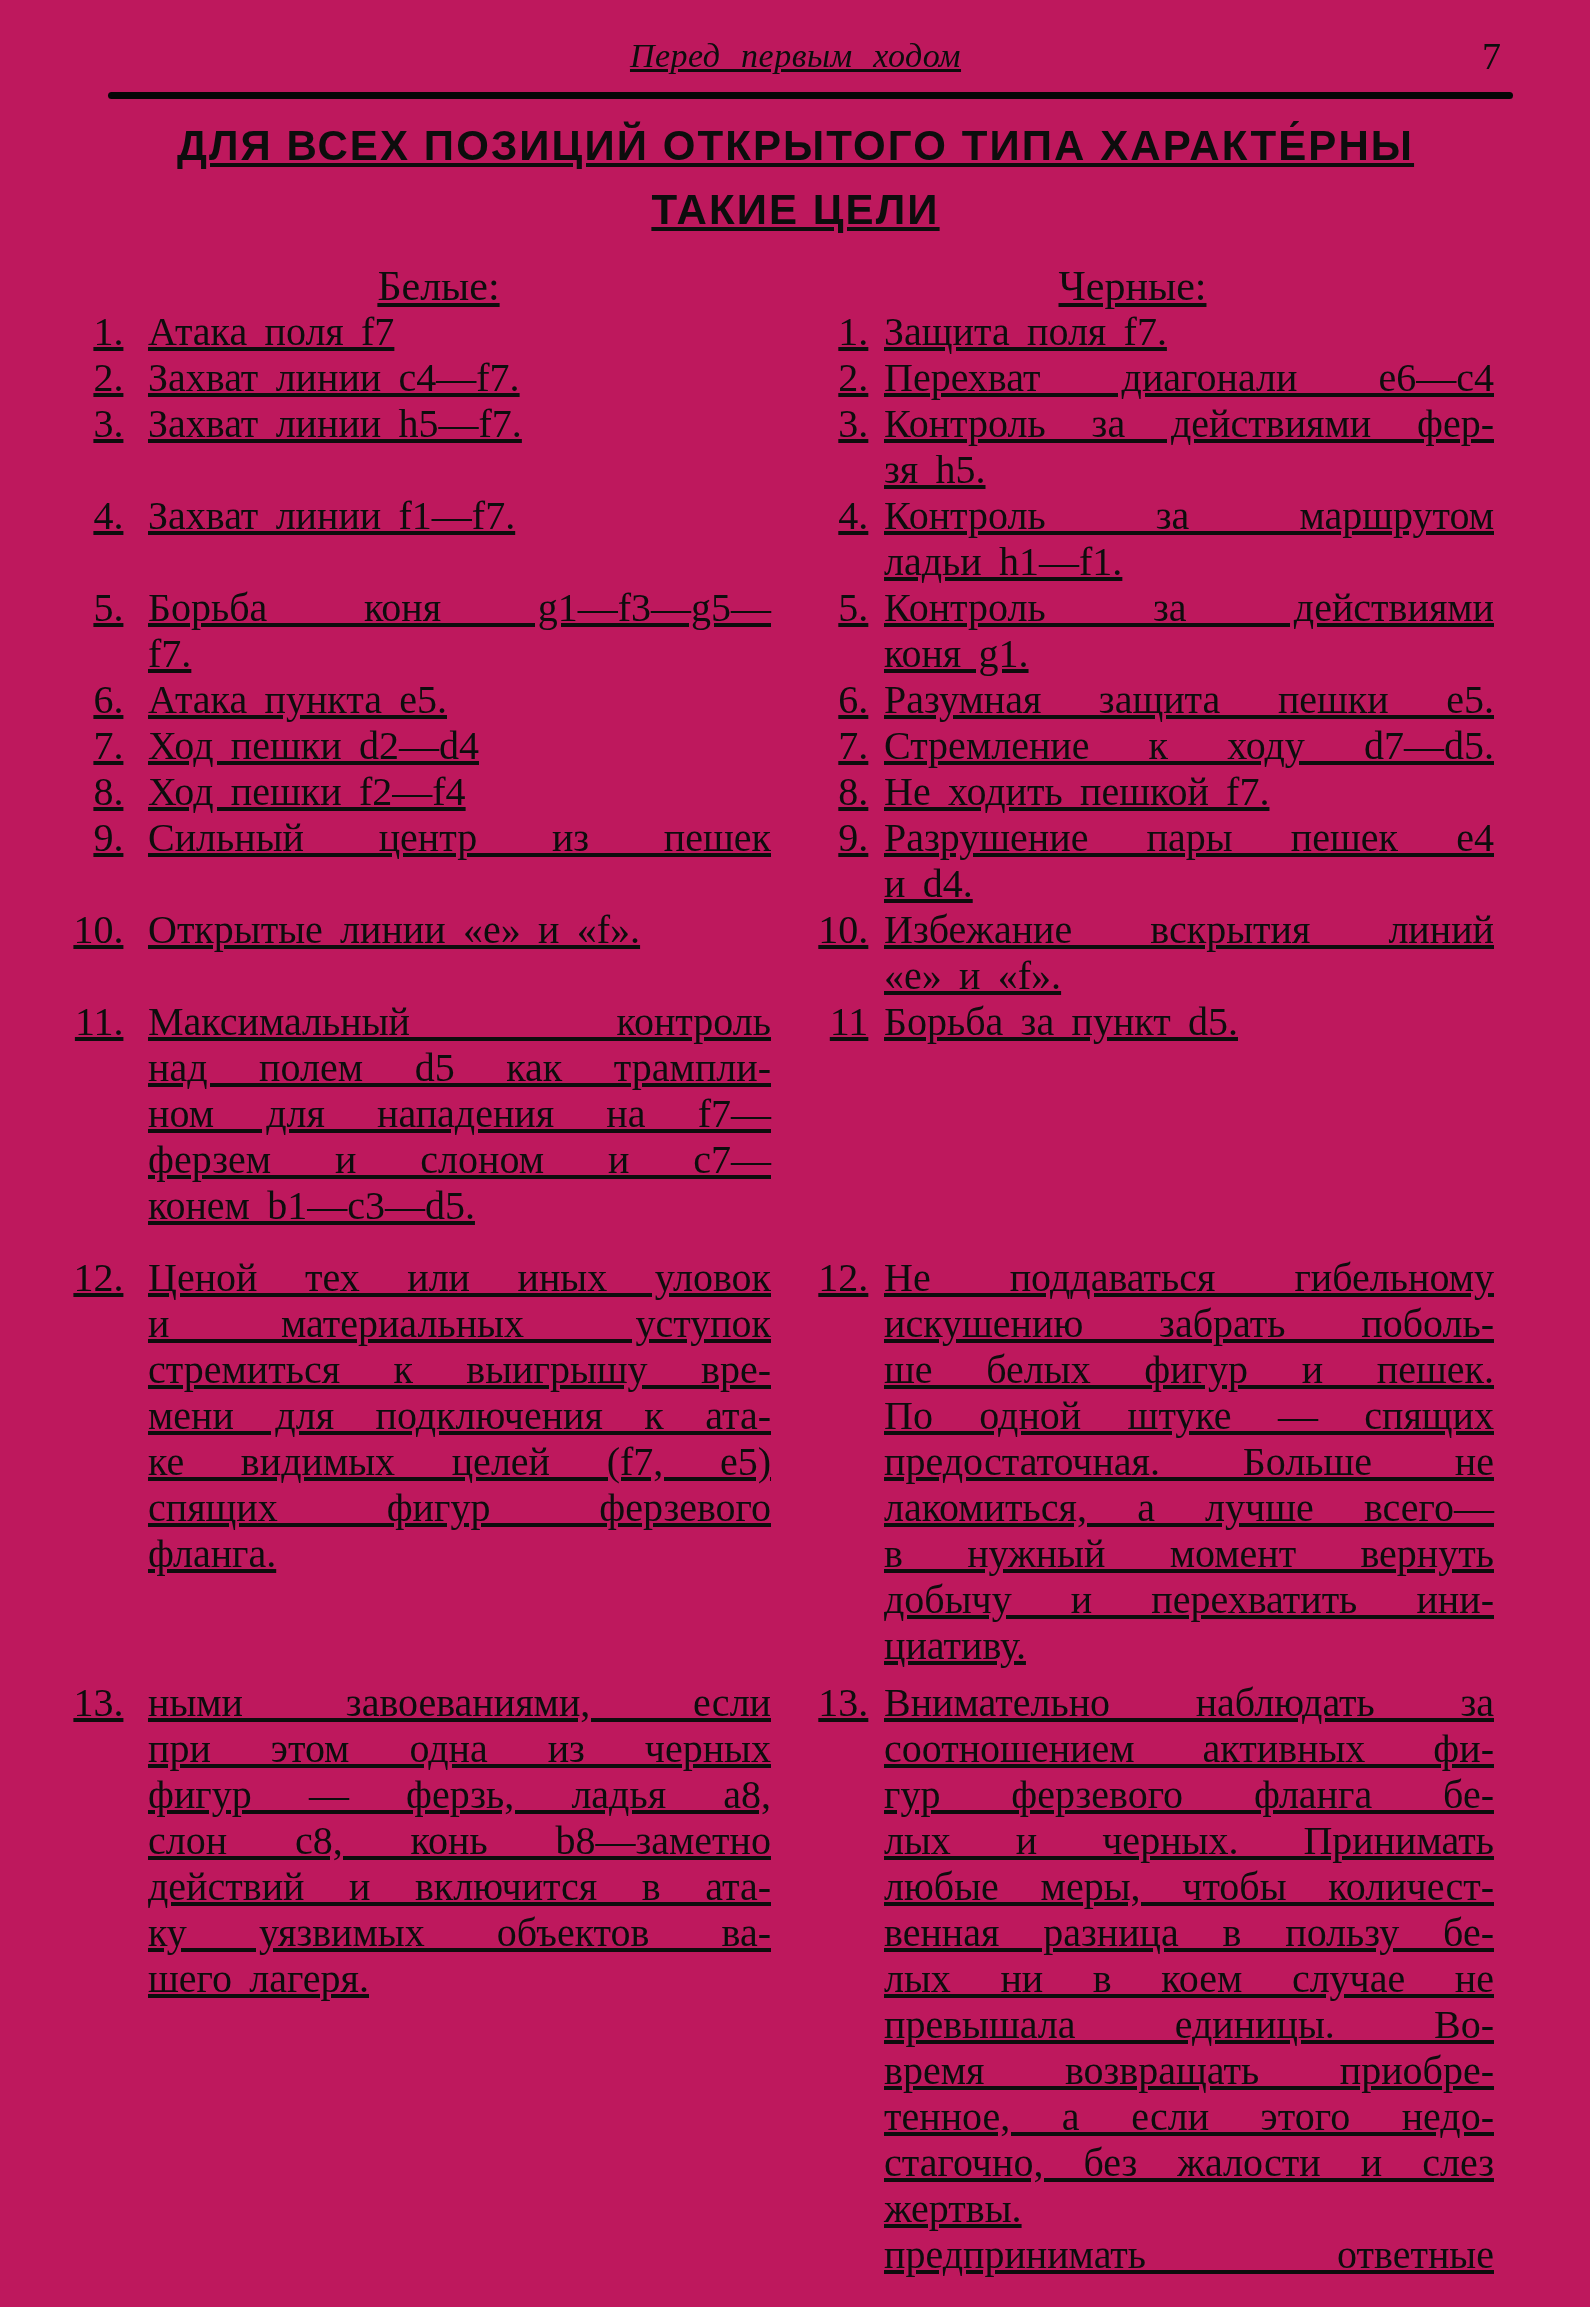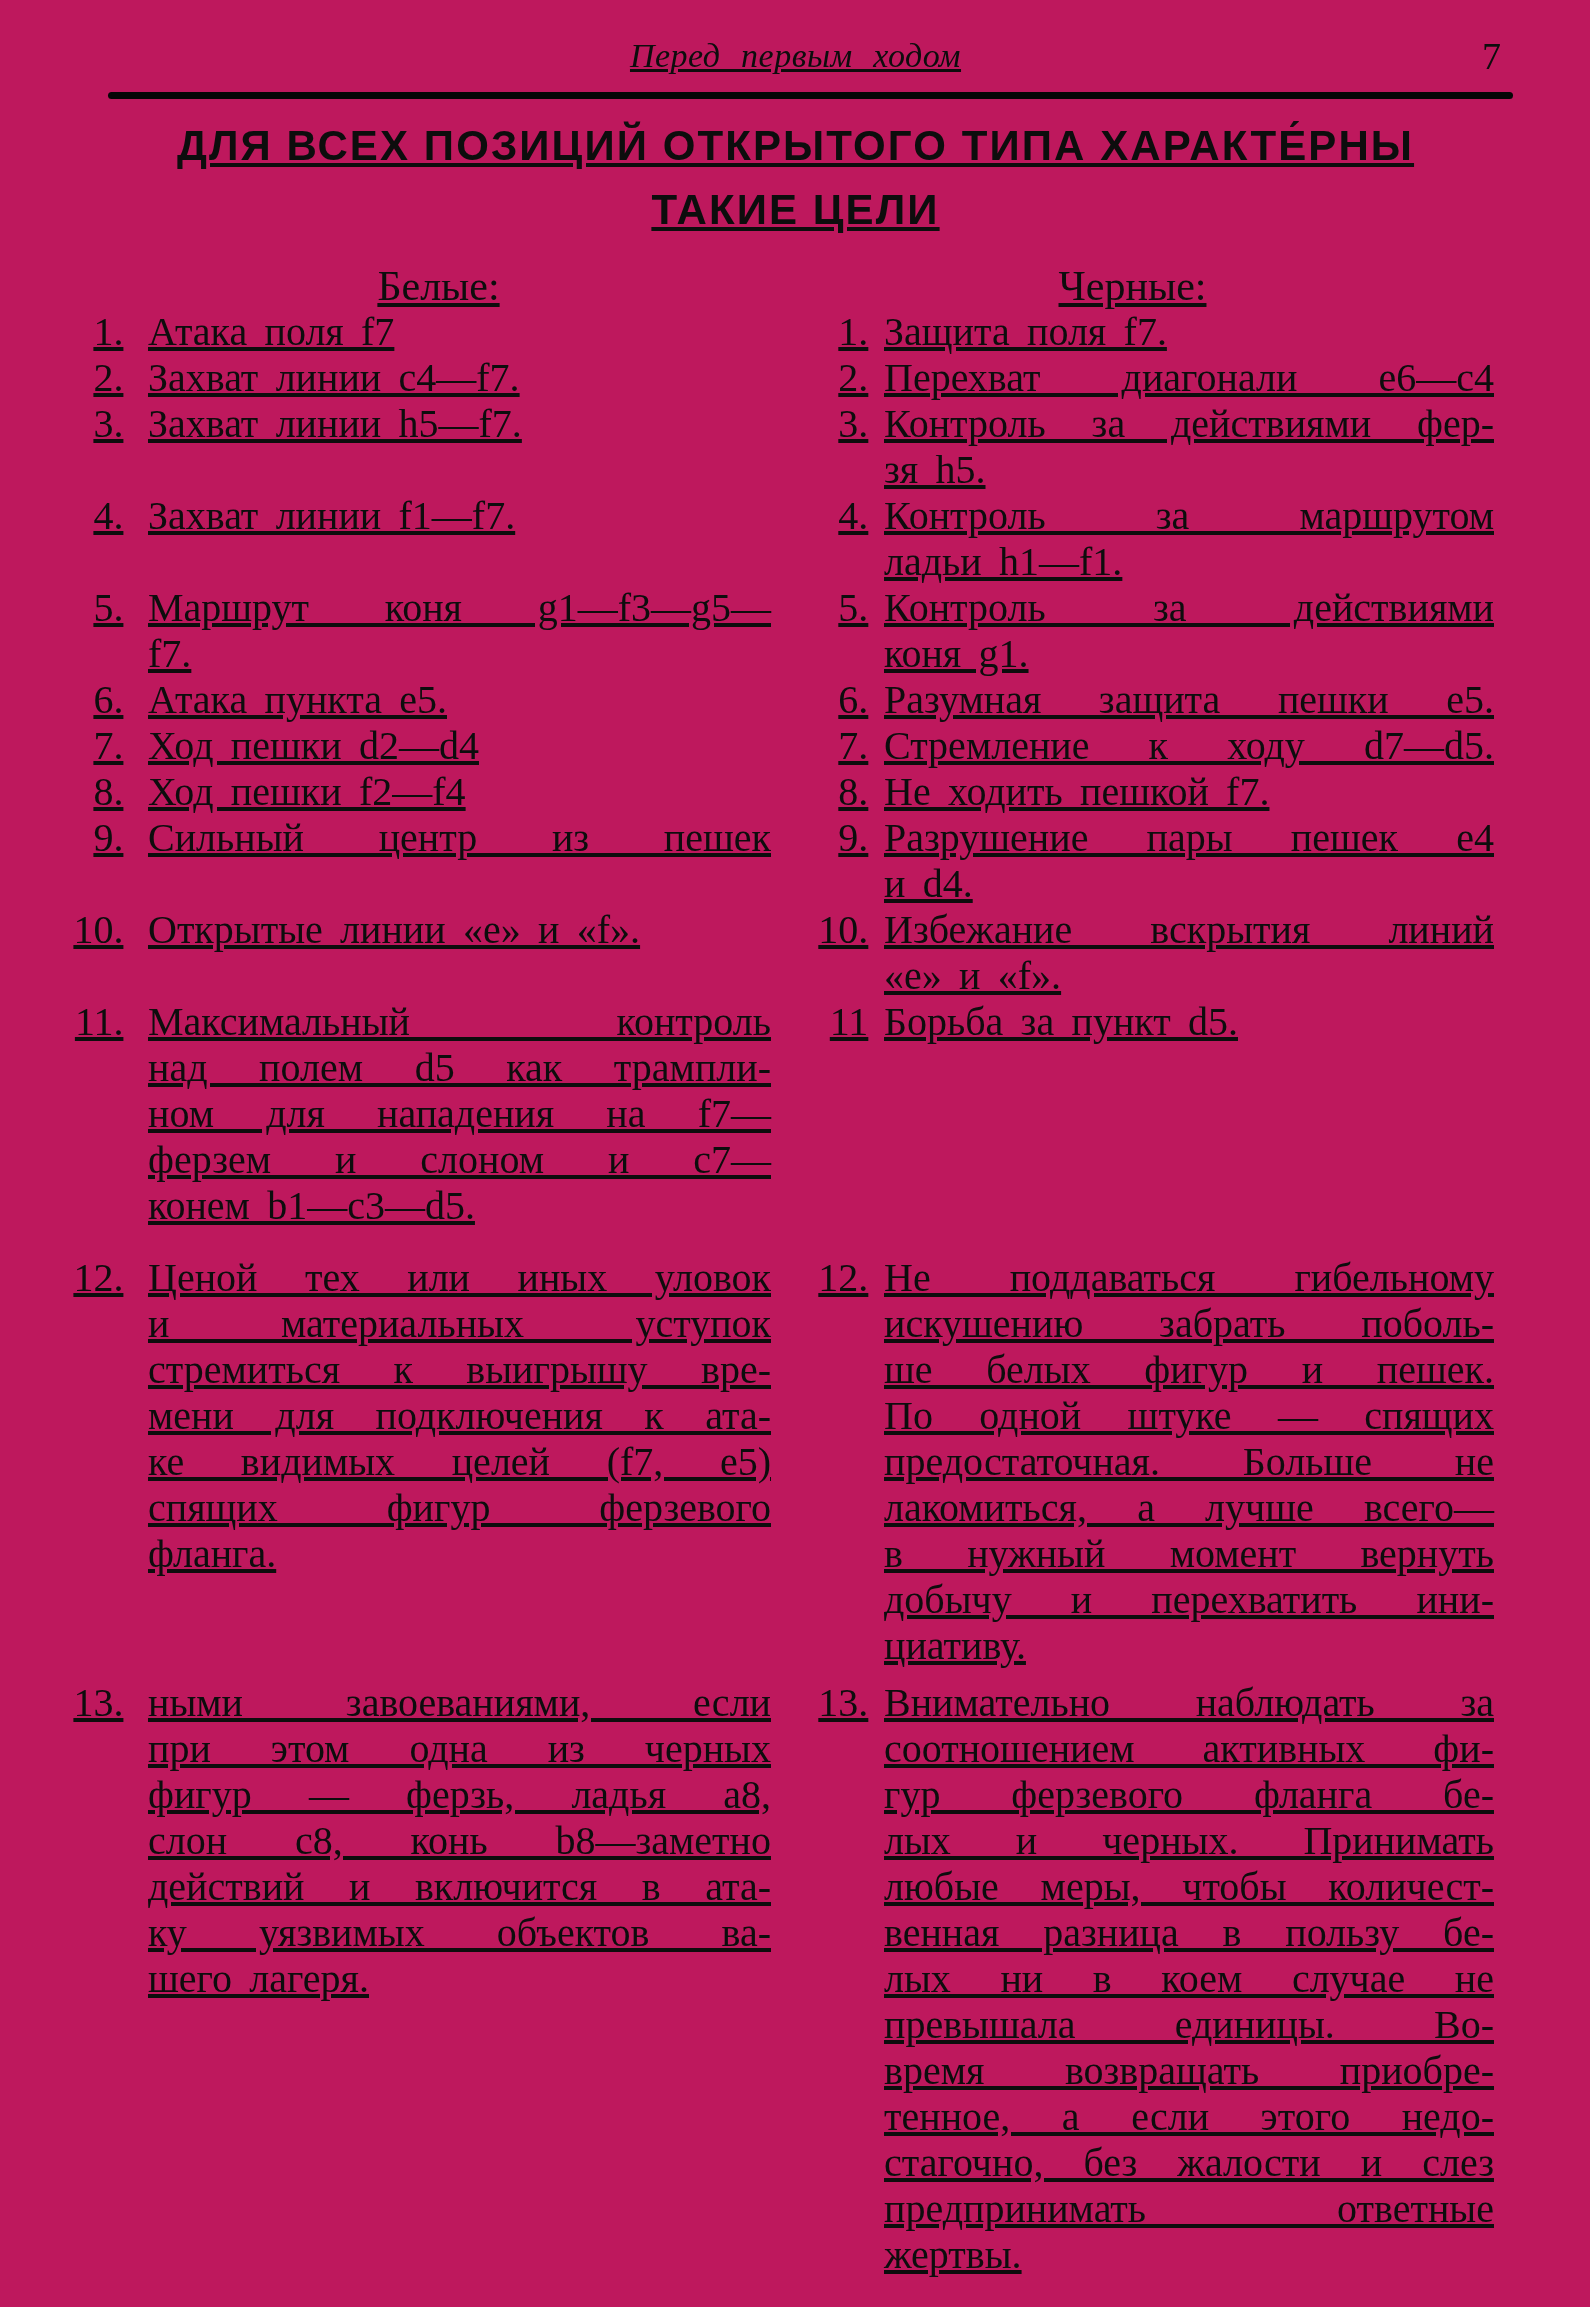--- a/index.html
+++ b/index.html
@@ -126,21 +126,21 @@
           </div>
           <div class="num nr">4.</div>
           <div class="txt">
             <div class="line just">Контроль за маршрутом</div>
             <div class="line">ладьи h1—f1.</div>
           </div>
         </div>
         <div class="row">
           <div class="num nl">5.</div>
           <div class="txt">
-            <div class="line just">Маршрут коня g1—f3—g5—</div>
+            <div class="line just">Борьба коня g1—f3—g5—</div>
             <div class="line">f7.</div>
           </div>
           <div class="num nr">5.</div>
           <div class="txt">
             <div class="line just">Контроль за действиями</div>
             <div class="line">коня g1.</div>
           </div>
         </div>
         <div class="row">
           <div class="num nl">6.</div>
@@ -249,21 +249,21 @@
             <div class="line just">соотношением активных фи-</div>
             <div class="line just">гур ферзевого фланга бе-</div>
             <div class="line just">лых и черных. Принимать</div>
             <div class="line just">любые меры, чтобы количест-</div>
             <div class="line just">венная разница в пользу бе-</div>
             <div class="line just">лых ни в коем случае не</div>
             <div class="line just">превышала единицы. Во-</div>
             <div class="line just">время возвращать приобре-</div>
             <div class="line just">тенное, а если этого недо-</div>
             <div class="line just">стагочно, без жалости и слез</div>
+            <div class="line">жертвы.</div>
             <div class="line just">предпринимать ответные</div>
-            <div class="line">жертвы.</div>
           </div>
         </div>
       </div>
   </div>
 
 </div>
 
 
 </body></html>

